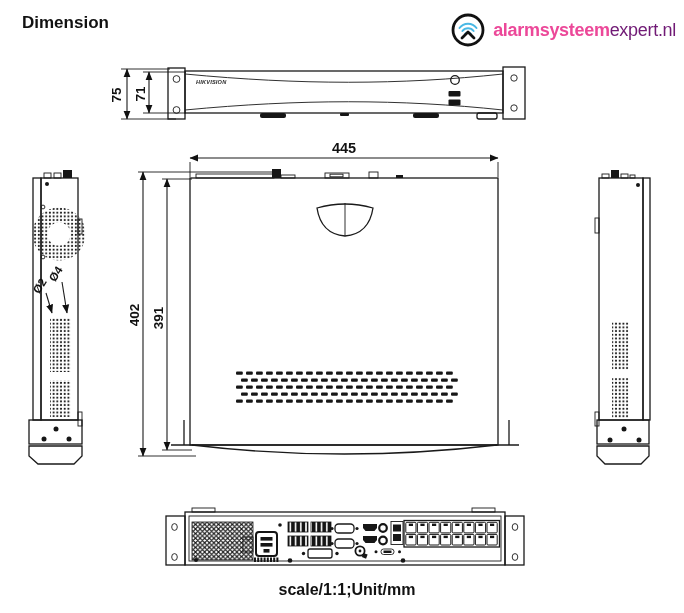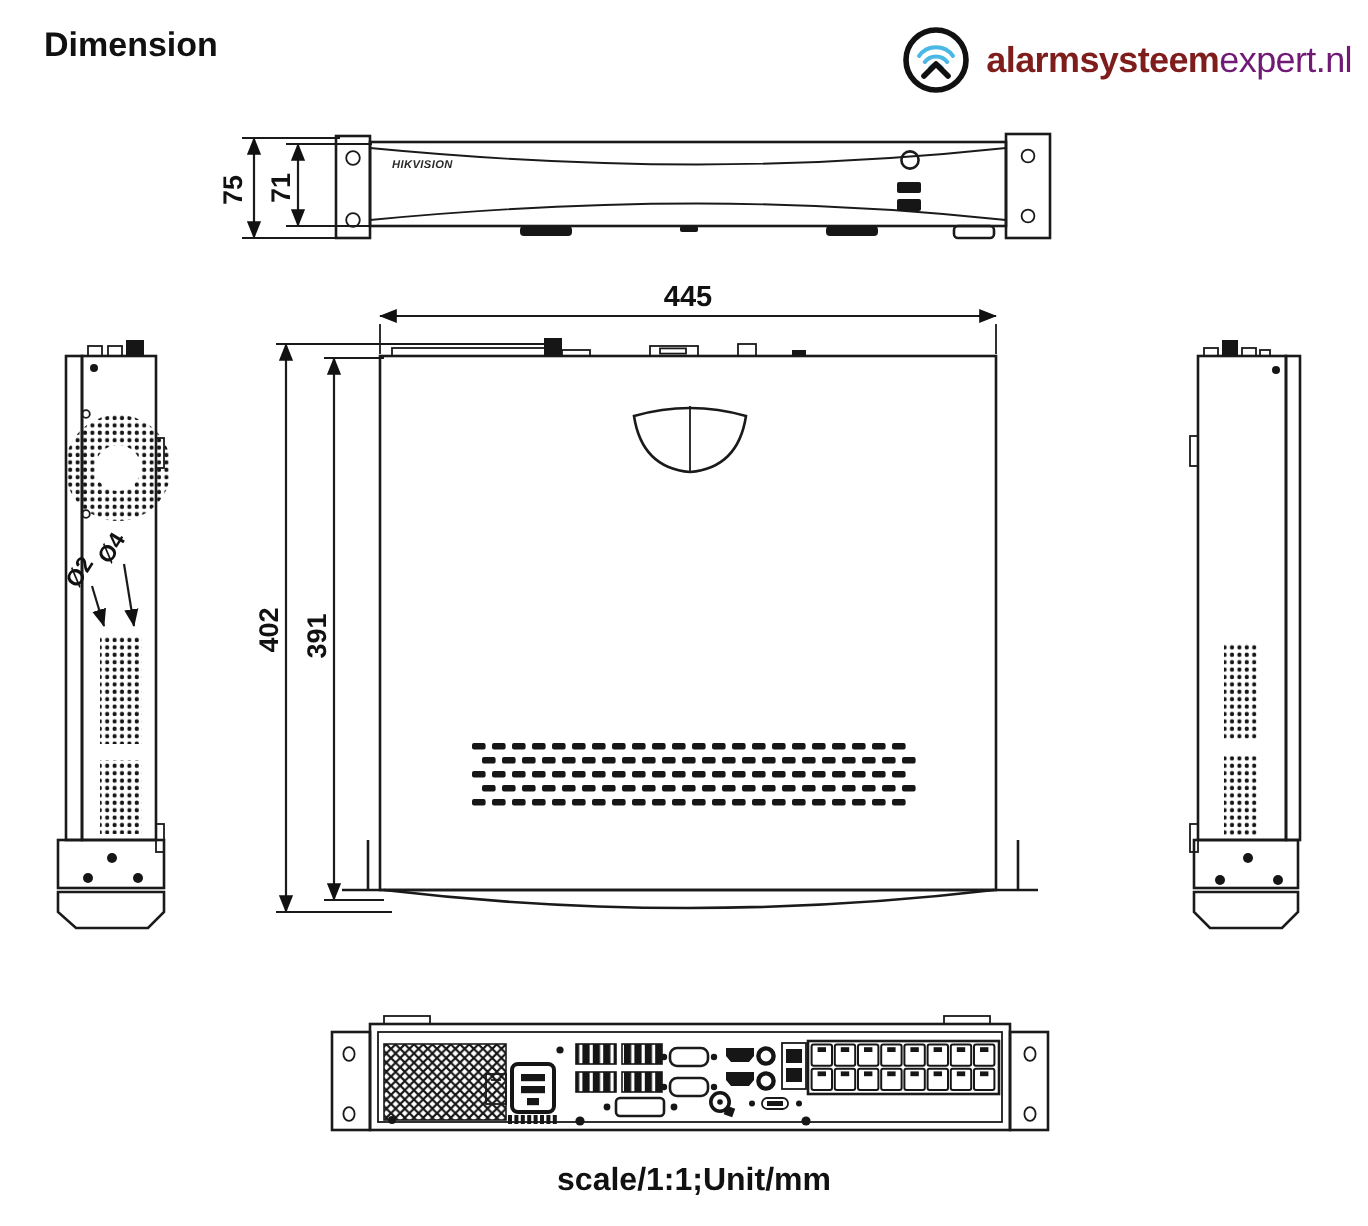--- a/index.html
+++ b/index.html
@@ -1,21 +1,21 @@
 <!DOCTYPE html>
 <html><head>
 <meta charset="utf-8">
 <style>
   html,body{margin:0;padding:0;background:#fff;}
   .page{position:relative;width:684px;height:601px;background:#ffffff;overflow:hidden;
         font-family:"Liberation Sans",sans-serif;}
   .hdr-title{position:absolute;left:22px;top:13px;font-size:17px;font-weight:700;color:#111;}
   .logo{position:absolute;right:8px;top:11px;display:flex;align-items:center;gap:6px;}
   .logo-text{font-size:18px;letter-spacing:-0.3px;white-space:nowrap;}
-  .logo-text .p1{font-weight:700;color:#7f1d1d;}
+  .logo-text .p1{font-weight:700;color:#ec4899;}
   .logo-text .p2{font-weight:400;color:#701a75;}
   svg.drawing{position:absolute;left:0;top:0;}
   svg.drawing *{vector-effect:none;}
   .ln{stroke:#1a1a1a;stroke-width:1.3;fill:none;}
   .thin{stroke:#1a1a1a;stroke-width:0.9;fill:none;}
   .dim{stroke:#1a1a1a;stroke-width:1.1;fill:none;}
   .fill{fill:#161616;stroke:none;}
   .dimtxt{font-family:"Liberation Sans",sans-serif;font-weight:700;fill:#111;}
 </style>
 </head>

